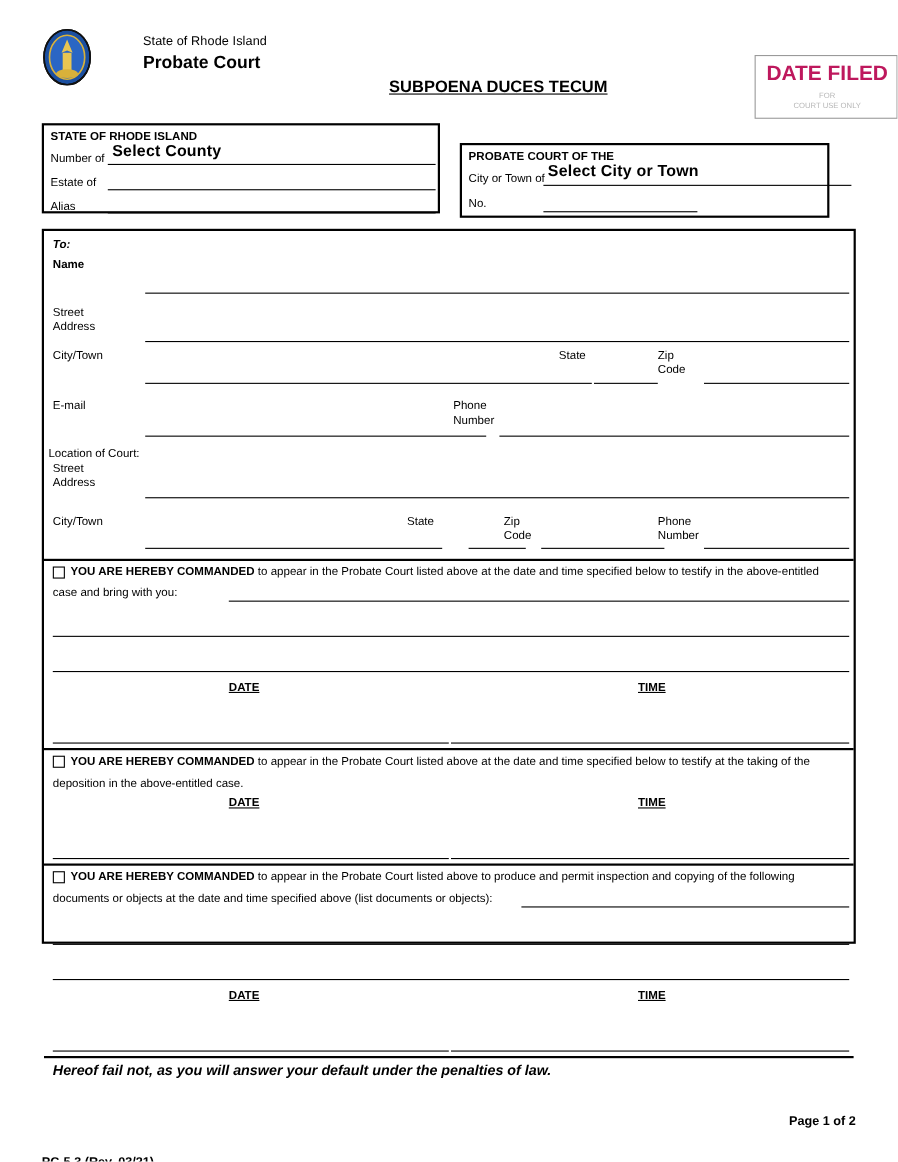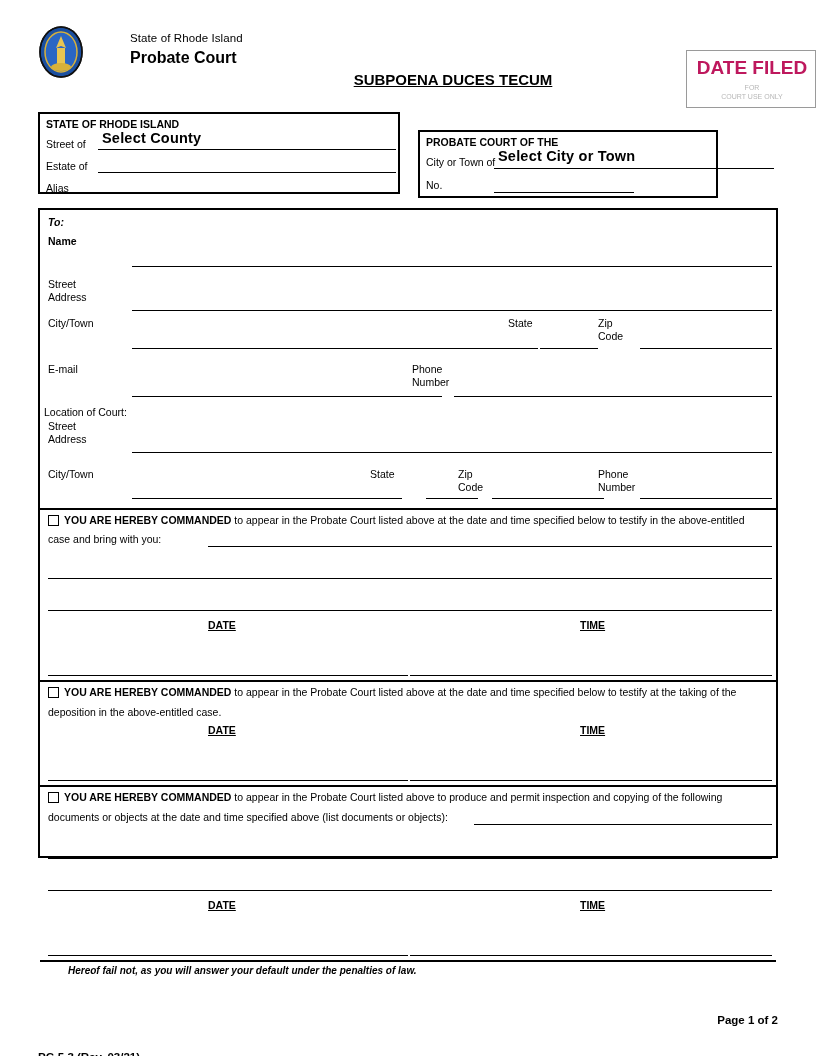--- a/index.html
+++ b/index.html
@@ -123,21 +123,21 @@
   }
   .rule {
     position: absolute;
     border-bottom: 1px solid #000;
     height: 0;
   }
 
   
   #left-box { left: 38px; top: 112px; width: 362px; height: 82px; }
   
-  #right-box { left: 418px; top: 130px; width: 300px; height: 68px; }
+  #right-box { left: 418px; top: 130px; width: 336px; height: 68px; }
 
   
   #main-box { left: 38px; top: 208px; width: 740px; height: 650px; }
 
   .sep {
     position: absolute;
     border-top: 2px solid #000;
     left: 0;
     width: 736px;
     height: 0;
@@ -157,24 +157,23 @@
     background: #fff;
   }
   .dt-label {
     position: absolute;
     font-size: 10.5px;
     font-weight: bold;
     text-decoration: underline;
   }
   .footer-note {
     position: absolute;
-    font-size: 10px;
+    font-size: 13px;
     font-weight: bold;
     font-style: italic;
-    margin-left: 20px;
   }
   .footer-left {
     position: absolute;
     left: 38px; top: 1014px;
     font-size: 11.5px;
     font-weight: bold;
     margin-top: 37px;
   }
   .footer-right {
     position: absolute;
@@ -203,21 +202,21 @@
 
     <div class="date-filed-box">
       <div class="date-filed-text">DATE FILED</div>
       <div class="date-filed-sub1">FOR</div>
       <div class="date-filed-sub2">COURT USE ONLY</div>
     </div>
   </div>
 
   <div class="box" id="left-box">
     <div class="lbl-b" style="left:6px; top:4px;">STATE OF RHODE ISLAND</div>
-    <div class="lbl" style="left:6px; top:24px;">Street of</div>
+    <div class="lbl" style="left:6px; top:24px;">Number of</div>
     <div class="bigval" style="left:62px; top:16px;">Select County</div>
     <div class="rule" style="left:58px; top:35px; width:298px;"></div>
 
     <div class="lbl" style="left:6px; top:46px;">Estate of</div>
     <div class="rule" style="left:58px; top:58px; width:298px;"></div>
 
     <div class="lbl" style="left:6px; top:68px;">Alias</div>
     <div class="rule" style="left:58px; top:79px; width:298px;"></div>
   </div>
 

